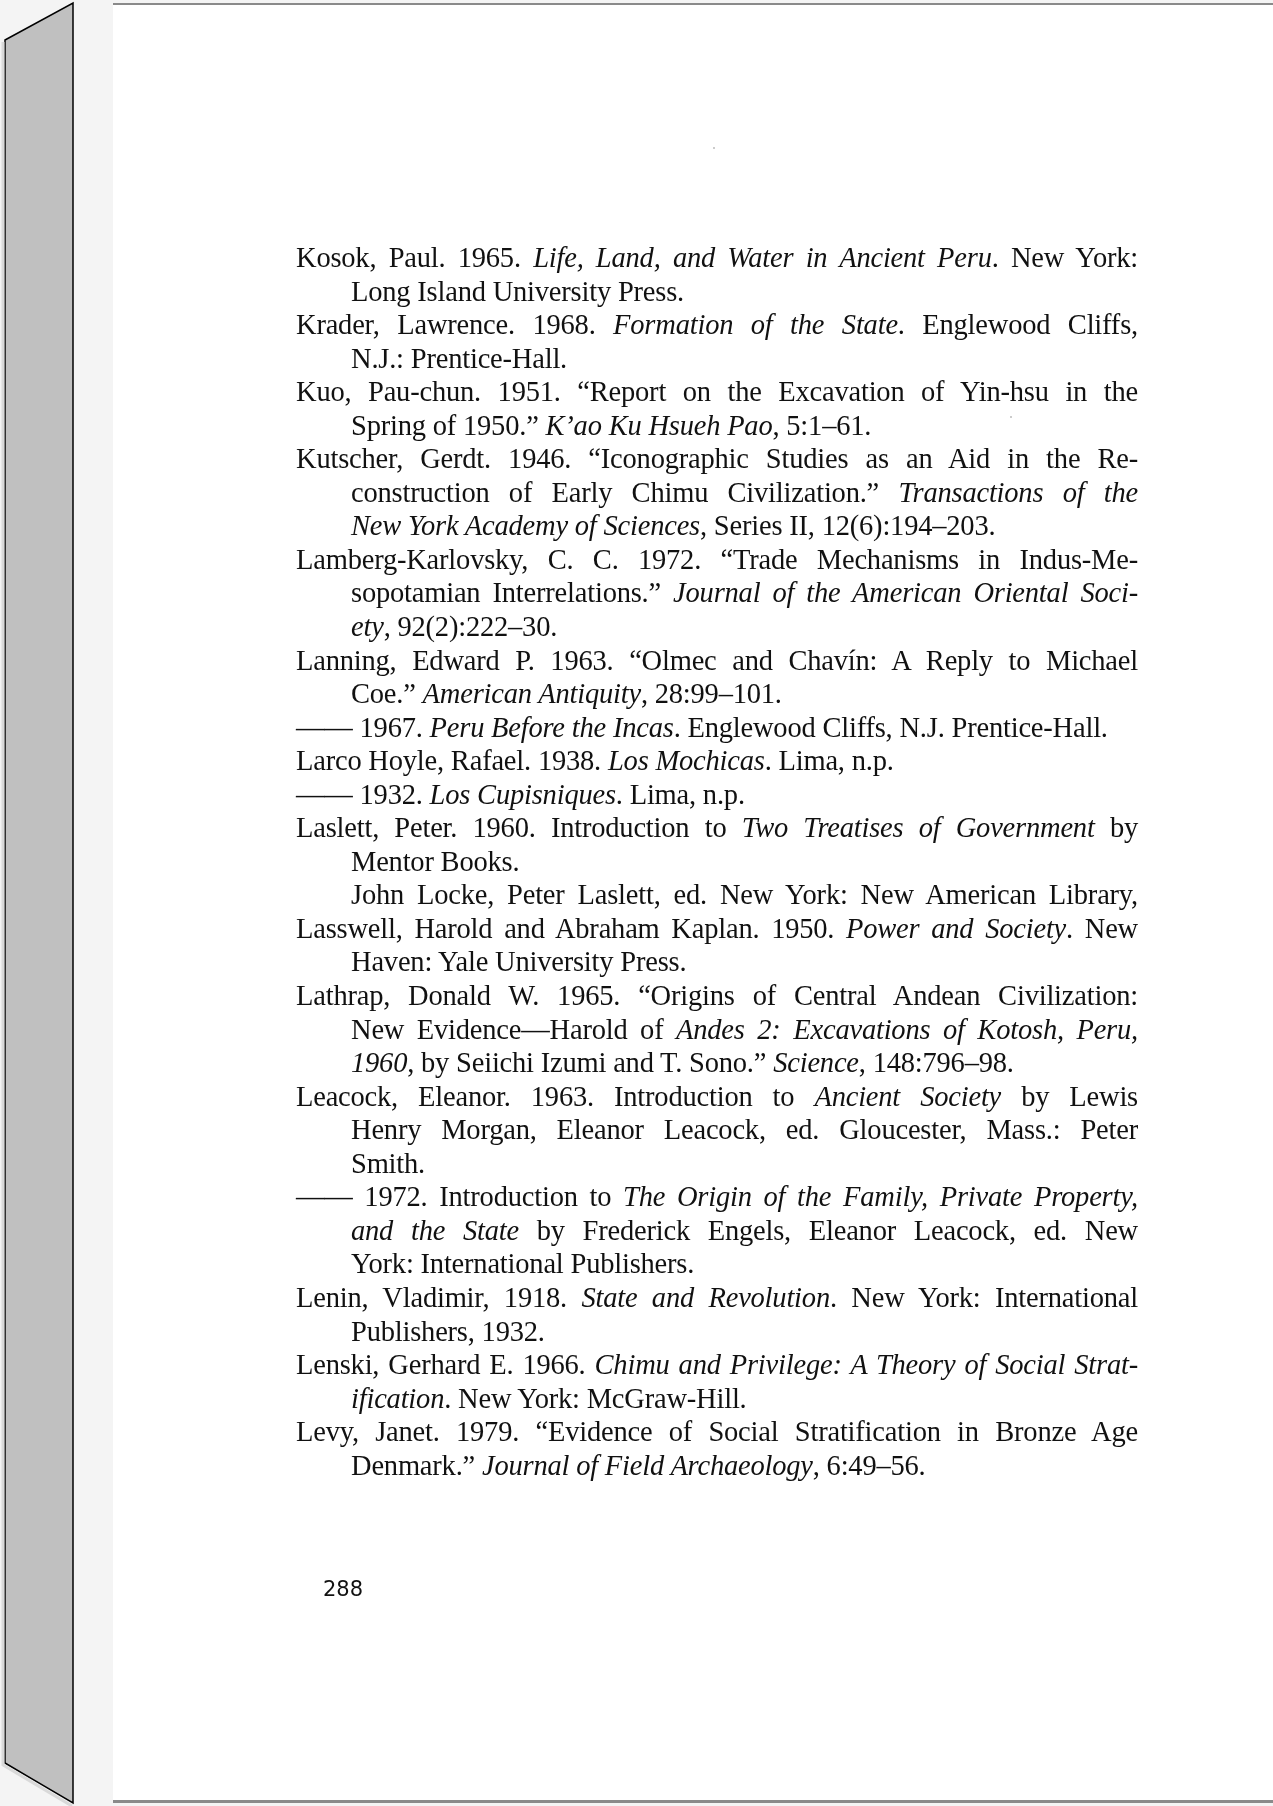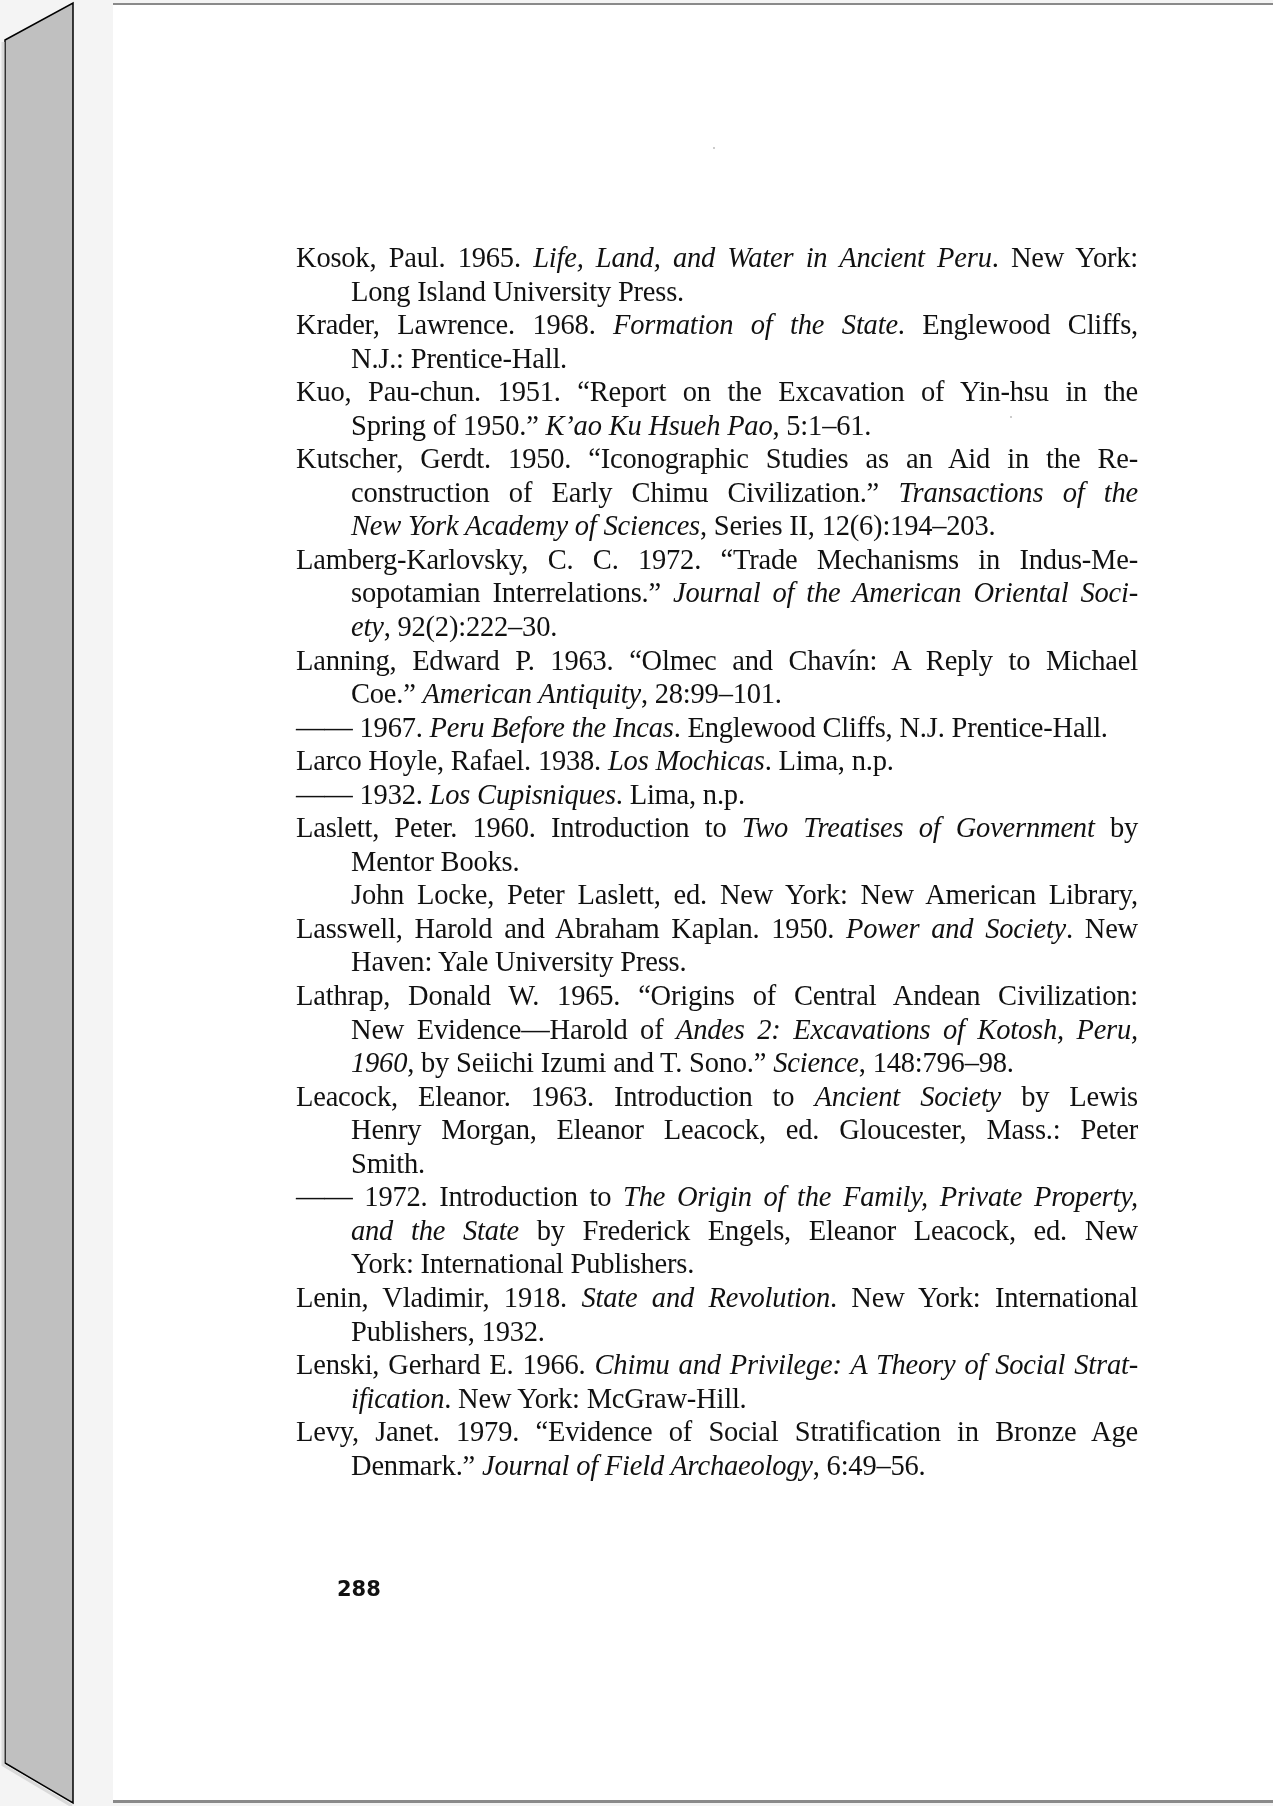--- a/index.html
+++ b/index.html
@@ -29,22 +29,22 @@
   .line {
     font-size: 28.5px; line-height: 33.55px; height: 33.55px;
     white-space: nowrap;
     text-align: justify; text-align-last: justify;
     letter-spacing: -0.2px;
   }
   .line.cont { padding-left: 55px; }
   .line.last { text-align-last: left; }
   .line i { font-style: italic; }
   .page-number {
-    position: absolute; left: 224px; top: 1572px;
-    font-family: "DejaVu Sans", sans-serif; font-weight: bold; font-size: 21px;
+    position: absolute; left: 210px; top: 1572px;
+    font-family: "DejaVu Sans", sans-serif; font-weight: normal; font-size: 21px;
     color: #111;
   }
   .speck { position: absolute; background: #bbb; border-radius: 50%; }
 </style>
 </head>
 <body>
 
 <div class="book">
   <svg class="spine" width="80" height="1806">
     <polygon points="5,40 73,3 73,1803 5,1763" fill="#c0c0c0" stroke="#000" stroke-width="1.5"></polygon>
@@ -61,21 +61,21 @@
         </div>
         <div>
           <div class="line" style="white-space: nowrap;"><span>Krader, Lawrence. 1968. </span><i>Formation of the State</i><span>. Englewood Cliffs,</span></div>
           <div class="line cont last" style="white-space: nowrap;"><span>N.J.: Prentice-Hall.</span></div>
         </div>
         <div>
           <div class="line" style="white-space: nowrap;"><span>Kuo, Pau-chun. 1951. “Report on the Excavation of Yin-hsu in the</span></div>
           <div class="line cont last" style="white-space: nowrap;"><span>Spring of 1950.” </span><i>K’ao Ku Hsueh Pao</i><span>, 5:1–61.</span></div>
         </div>
         <div>
-          <div class="line" style="white-space: nowrap;"><span>Kutscher, Gerdt. 1950. “Iconographic Studies as an Aid in the Re-</span></div>
+          <div class="line" style="white-space: nowrap;"><span>Kutscher, Gerdt. 1946. “Iconographic Studies as an Aid in the Re-</span></div>
           <div class="line cont" style="white-space: nowrap;"><span>construction of Early Chimu Civilization.” </span><i>Transactions of the</i></div>
           <div class="line cont last" style="white-space: nowrap;"><i>New York Academy of Sciences</i><span>, Series II, 12(6):194–203.</span></div>
         </div>
         <div>
           <div class="line" style="white-space: nowrap;"><span>Lamberg-Karlovsky, C. C. 1972. “Trade Mechanisms in Indus-Me-</span></div>
           <div class="line cont" style="white-space: nowrap;"><span>sopotamian Interrelations.” </span><i>Journal of the American Oriental Soci-</i></div>
           <div class="line cont last" style="white-space: nowrap;"><i>ety</i><span>, 92(2):222–30.</span></div>
         </div>
         <div>
           <div class="line" style="white-space: nowrap;"><span>Lanning, Edward P. 1963. “Olmec and Chavín: A Reply to Michael</span></div>

